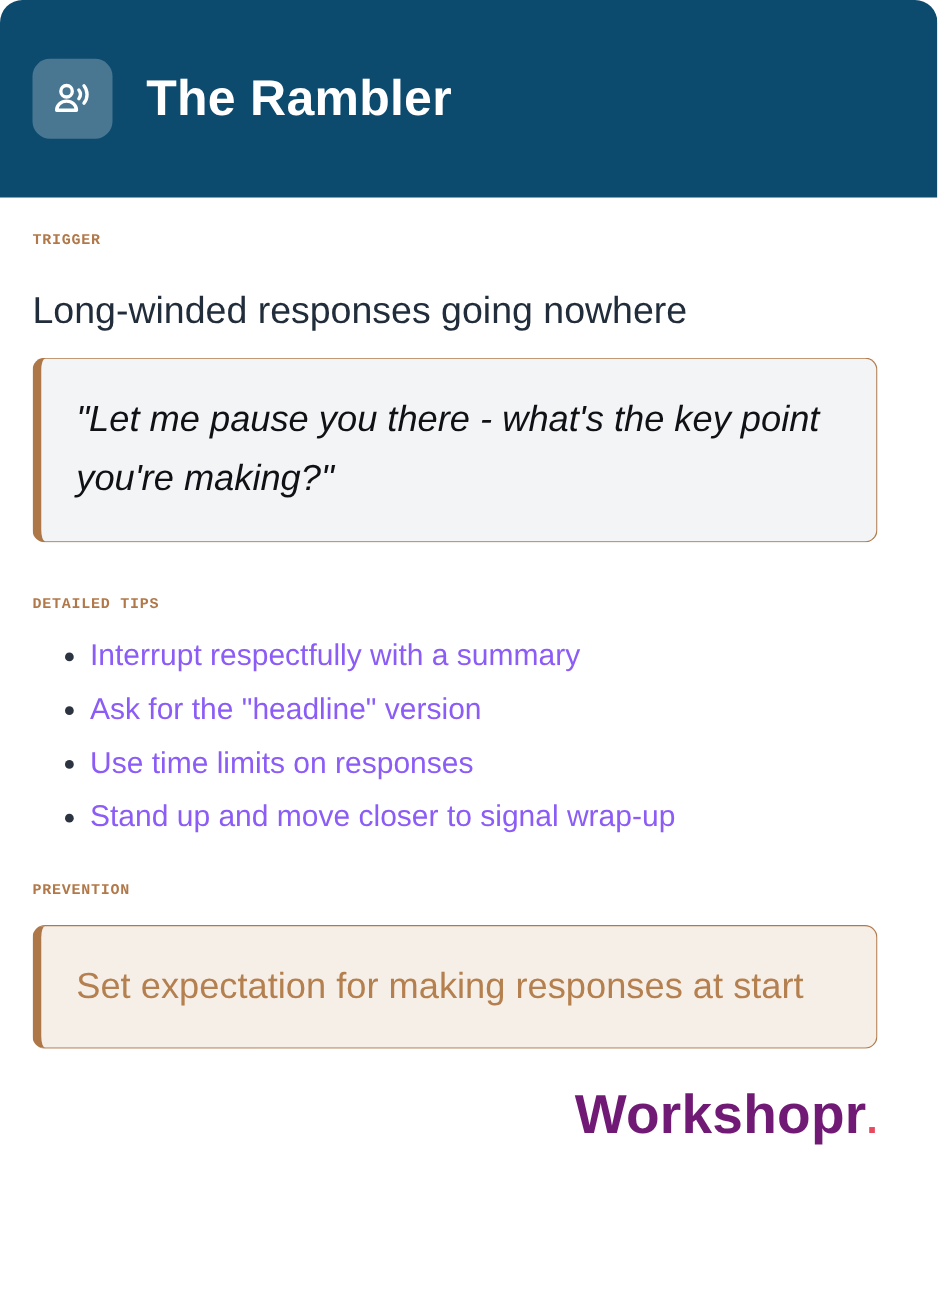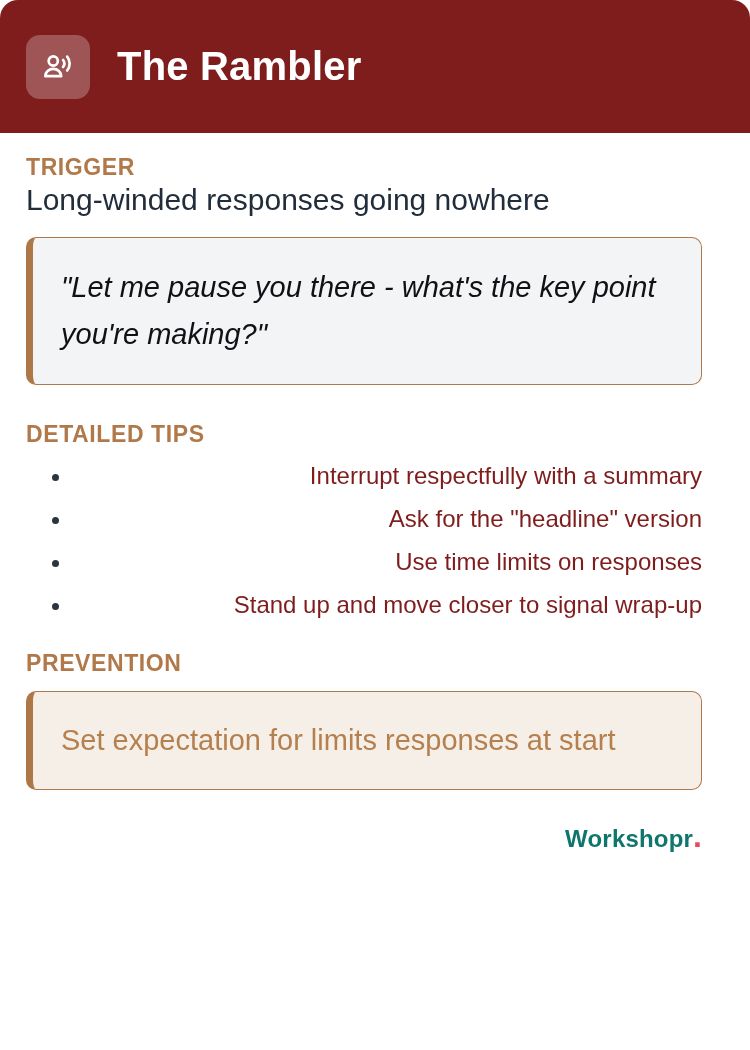--- a/index.html
+++ b/index.html
@@ -10,22 +10,22 @@
   }
   .card {
     width: 750px;
     height: 1050px;
     background: #ffffff;
     border-radius: 18px;
     overflow: hidden;
     box-sizing: border-box;
   }
   .card-header {
-    height: 133px;
-    background: #7f1d1d;
+    height: 158px;
+    background: #0c4a6e;
     display: flex;
     align-items: center;
     padding: 0 26px;
     box-sizing: border-box;
   }
   .icon-box {
     width: 64px;
     height: 64px;
     background: rgba(255,255,255,0.25);
     border-radius: 14px;
@@ -43,31 +43,32 @@
     font-size: 40px;
     font-weight: 700;
     margin-left: 27px;
     letter-spacing: 0.2px;
   }
   .content {
     padding: 0 48px 0 26px;
   }
   .section-label {
     color: #b1794a;
-    font-size: 23px;
+    font-size: 12px;
     font-weight: 700;
     letter-spacing: 0.6px;
     line-height: 20px;
+    font-family: Liberation Mono, monospace;
   }
   .lbl-trigger     { margin-top: 24px; }
   .lbl-quick       { margin-top: 40px; }
   .lbl-tips        { margin-top: 39px; }
   .lbl-prevention  { margin-top: 32px; }
   .trigger-text {
-    margin-top: 4px;
+    margin-top: 28px;
     color: #222d3b;
     font-size: 30px;
     line-height: 38px;
     font-weight: 400;
   }
   .quote-box {
     margin-top: 18px;
     background: #f3f4f6;
     border: 1.5px solid #b1794a;
     border-left: 7px solid #ad7748;
@@ -77,23 +78,22 @@
   }
   .quote-text {
     color: #0f1115;
     font-size: 29px;
     font-style: italic;
     line-height: 47px;
   }
   .tips-list {
     margin: 16px 0 0 0;
     padding: 0 0 0 46px;
-    color: #7f1d1d;
+    color: #8b5cf6;
     font-size: 24px;
-    text-align: right;
   }
   .tips-list li {
     line-height: 32px;
     margin-bottom: 11px;
   }
   .tips-list li::marker {
     color: #2b3440;
     font-size: 22px;
   }
   .prevention-box {
@@ -108,23 +108,23 @@
   .prevention-text {
     color: #b5804f;
     font-size: 29px;
     line-height: 45px;
   }
   .card-footer {
     margin-top: 28px;
     text-align: right;
   }
   .brand {
-    font-size: 24px;
+    font-size: 44px;
     font-weight: 700;
-    color: #0f766e;
+    color: #701a75;
     letter-spacing: 0.2px;
   }
   .brand-dot {
     font-size: 32px;
     font-weight: 700;
     color: #e8495f;
   }
 </style>
 </head>
 <body>
@@ -155,21 +155,21 @@
     <div class="section-label lbl-tips">DETAILED TIPS</div>
     <ul class="tips-list">
       <li>Interrupt respectfully with a summary</li>
       <li>Ask for the "headline" version</li>
       <li>Use time limits on responses</li>
       <li>Stand up and move closer to signal wrap-up</li>
     </ul>
 
     <div class="section-label lbl-prevention">PREVENTION</div>
     <div class="prevention-box">
-      <div class="prevention-text">Set expectation for limits responses at start</div>
+      <div class="prevention-text">Set expectation for making responses at start</div>
     </div>
 
     <div class="card-footer">
       <span class="brand">Workshopr</span><span class="brand-dot">.</span>
     </div>
 
   </div>
 </div>
 
 </body></html>

